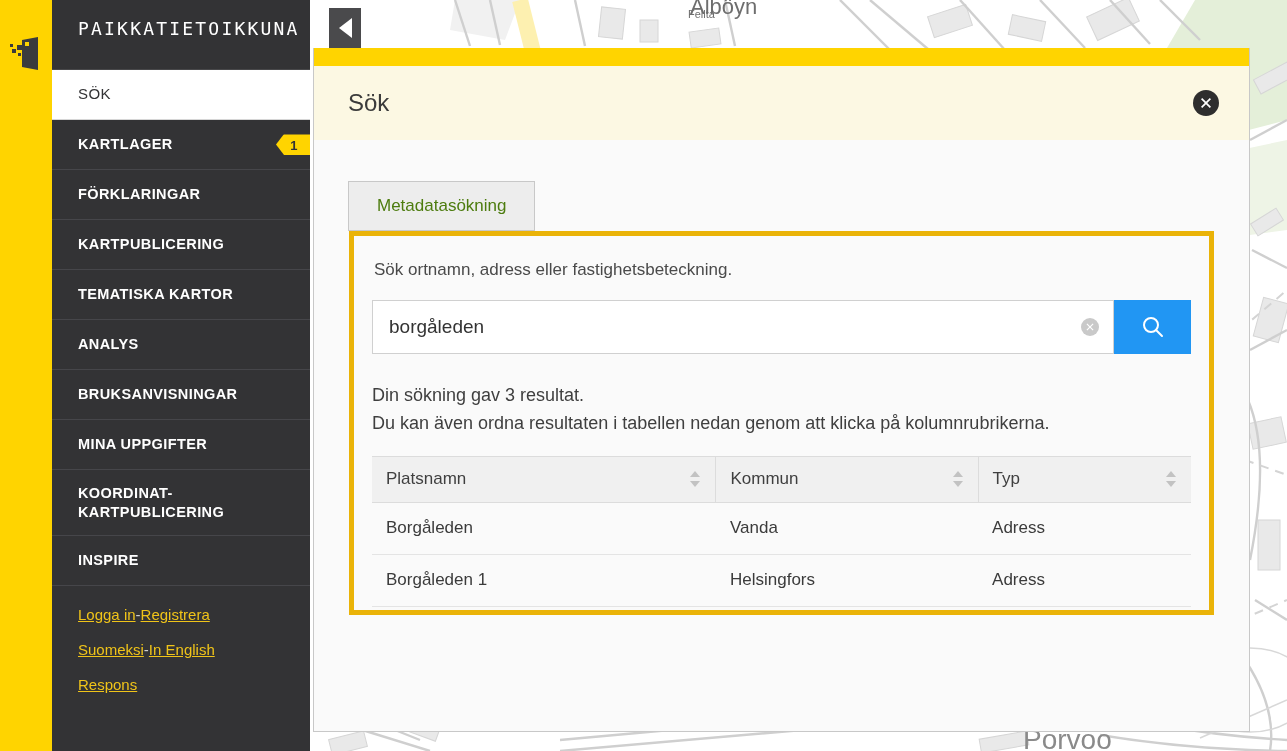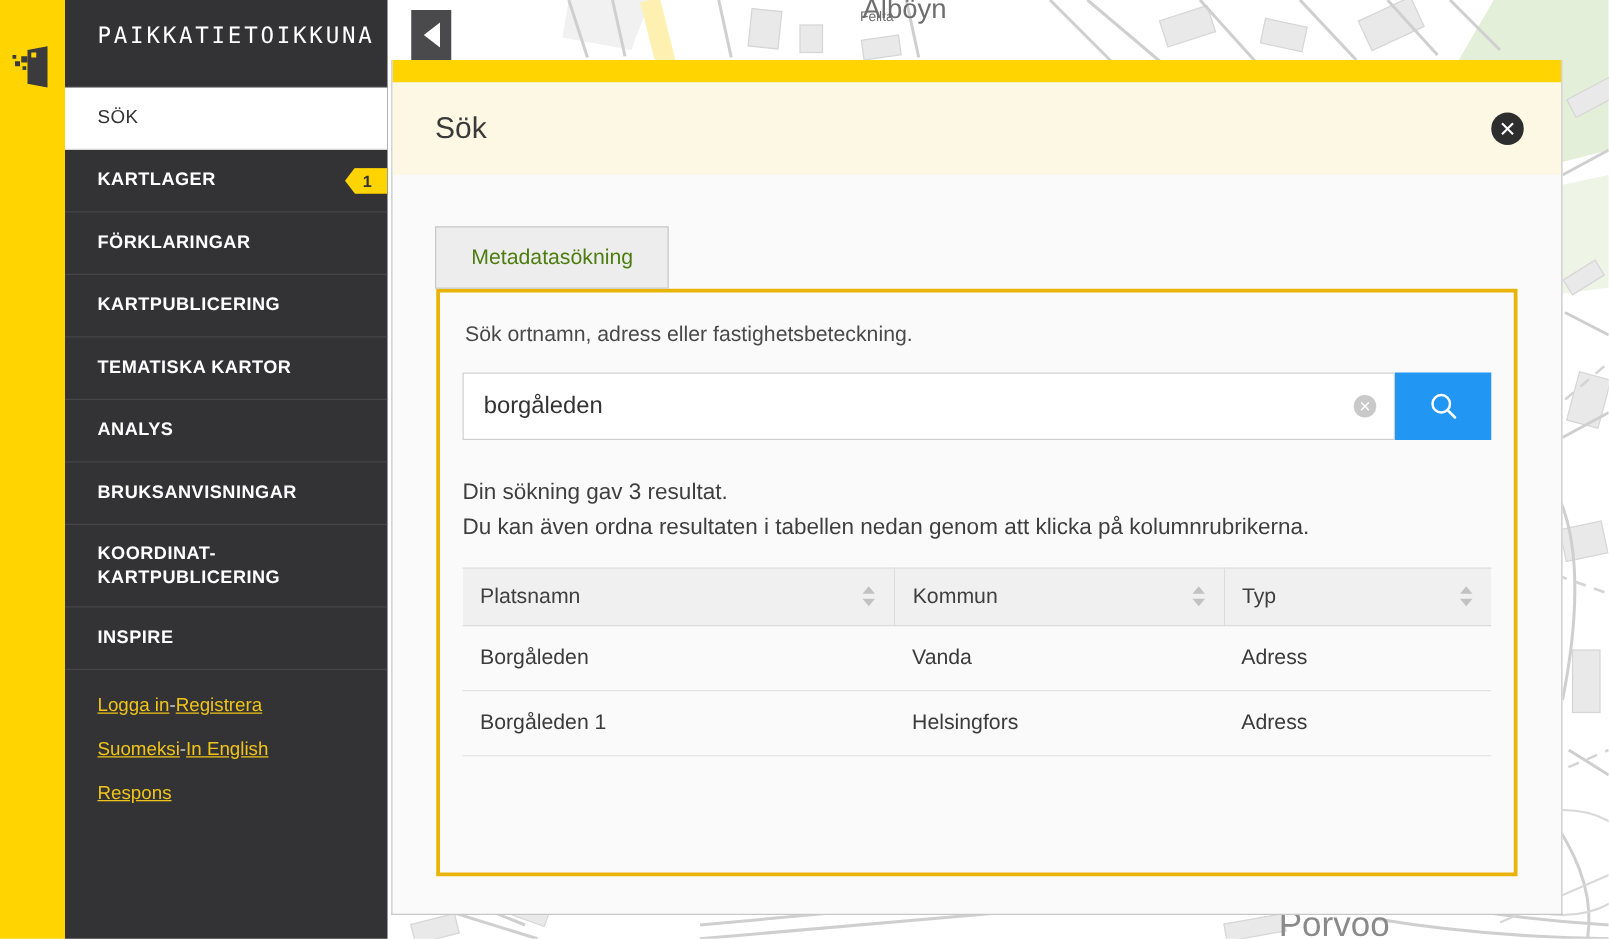--- a/index.html
+++ b/index.html
@@ -182,23 +182,23 @@
   .tab.inactive {
     background: #ededed;
     color: #4d7c0f;
     margin-left: -1px;
     height: 50px;
   }
 
   
   #results-box {
     margin: 0 35px 0 35px;
-    border: 3px solid #eab308;
+    border: 5px solid #eab308;
     background: #fafafa;
-    height: 470px;
+    height: 384px;
     padding: 24px 18px 0 18px;
     position: relative;
   }
   #hint-text {
     font-size: 17px;
     color: #4a4a4a;
     margin: 0 0 20px 2px;
   }
 
   
@@ -391,20 +391,23 @@
   </div>
 
   <div class="nav-item">
     <span class="label">ANALYS</span>
   </div>
 
   <div class="nav-item">
     <span class="label">BRUKSANVISNINGAR</span>
   </div>
 
+  <div class="nav-item">
+    <span class="label">MINA UPPGIFTER</span>
+  </div>
 
   <div class="nav-item tall">
     <span class="label" style="white-space:pre-line;">KOORDINAT-
 KARTPUBLICERING</span>
   </div>
 
   <div class="nav-item">
     <span class="label">INSPIRE</span>
   </div>
 

